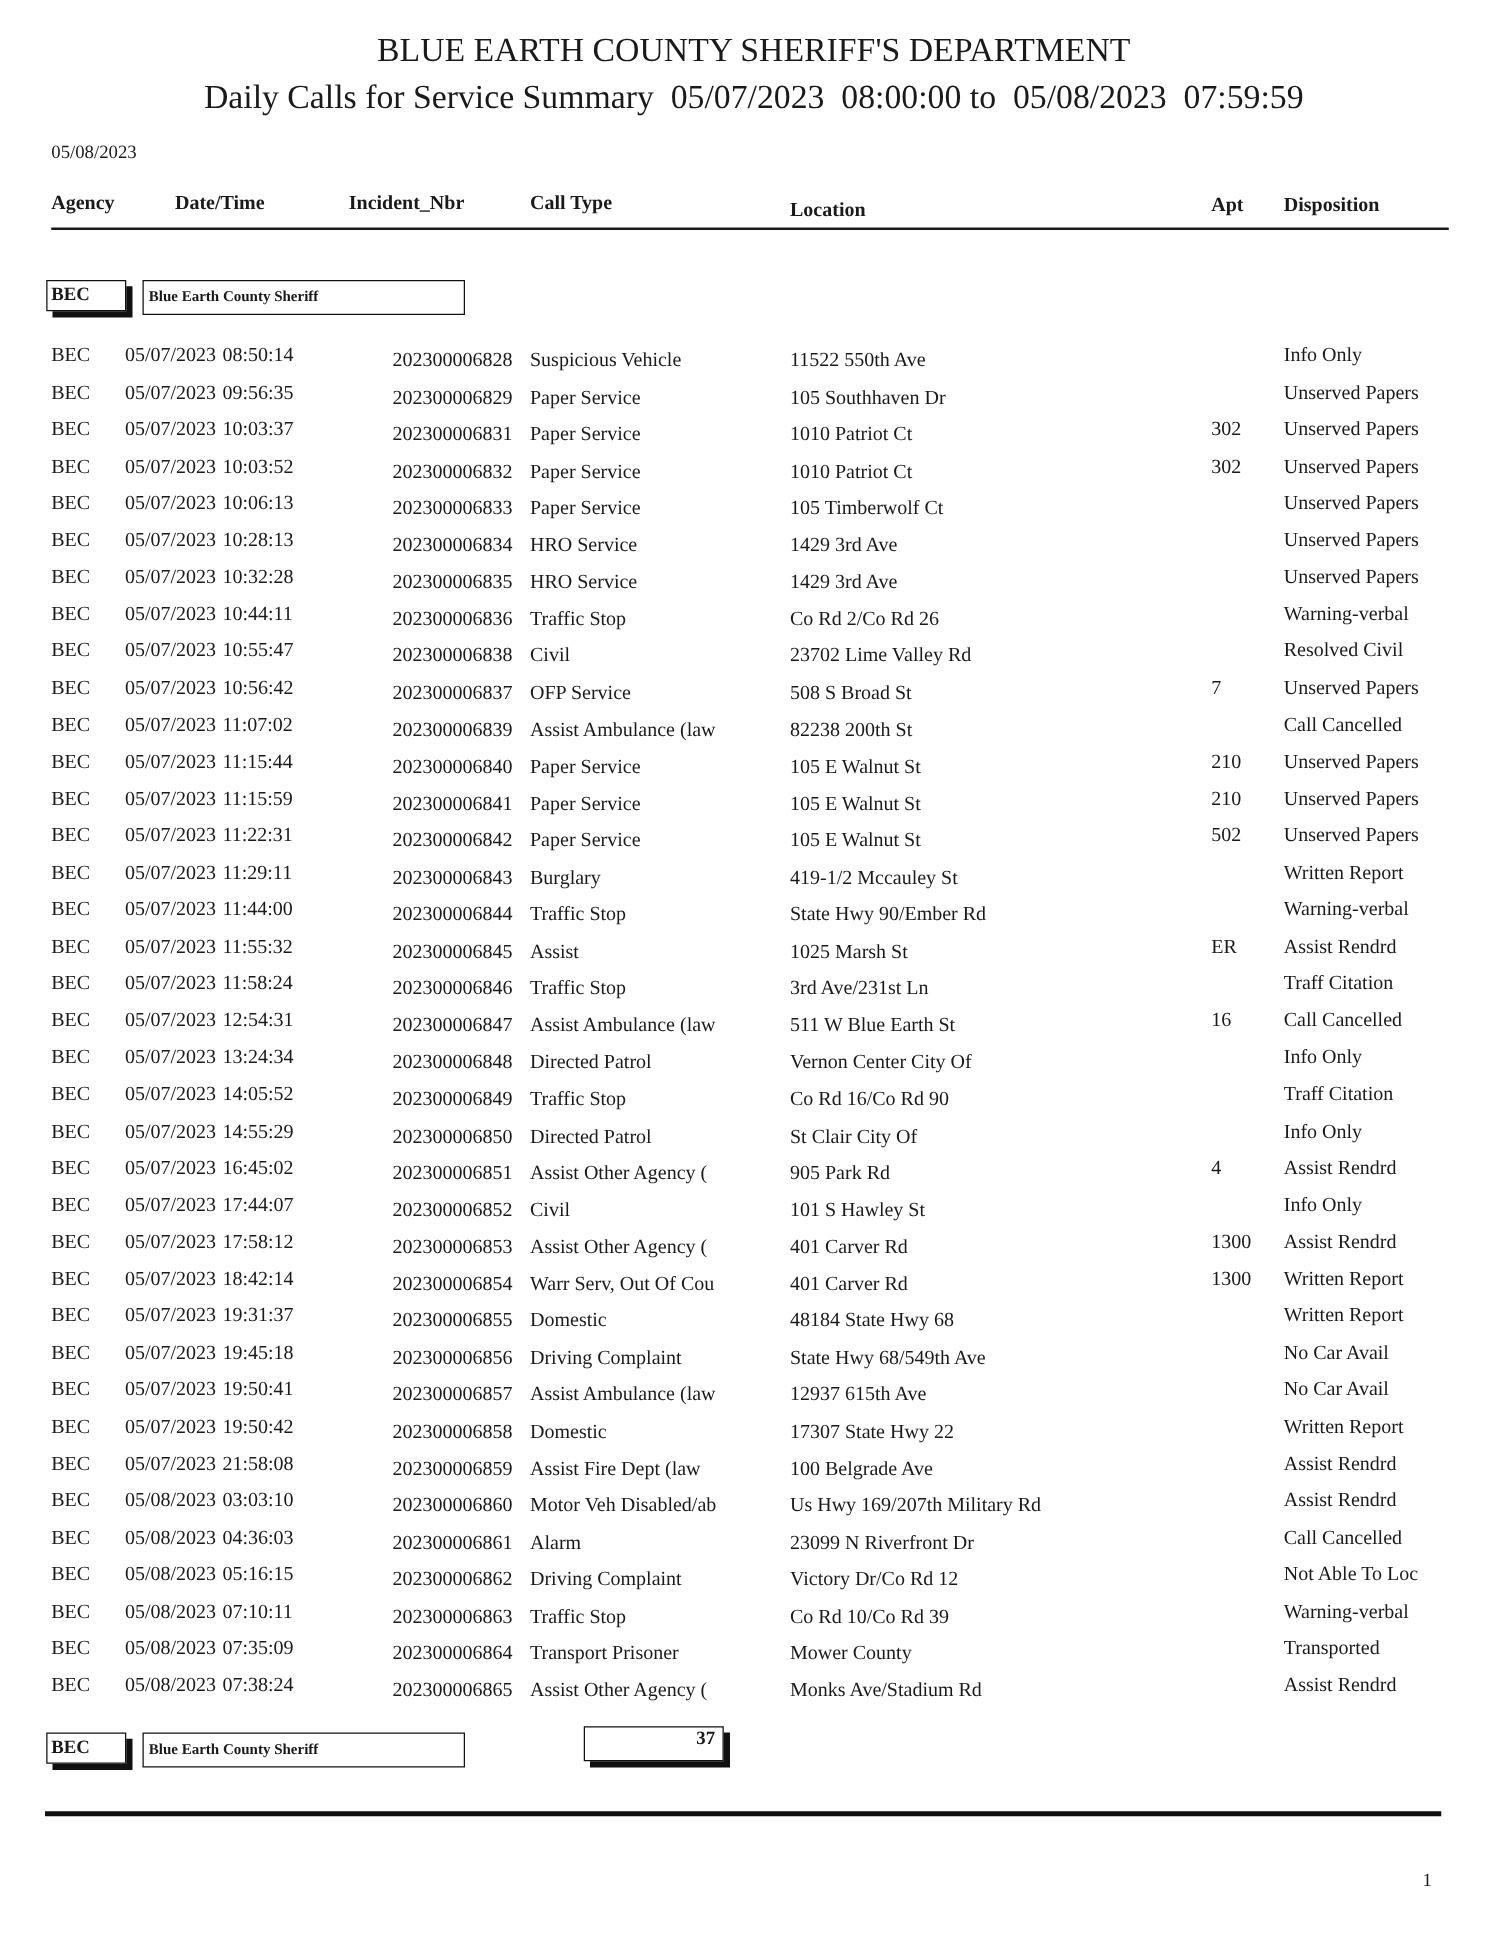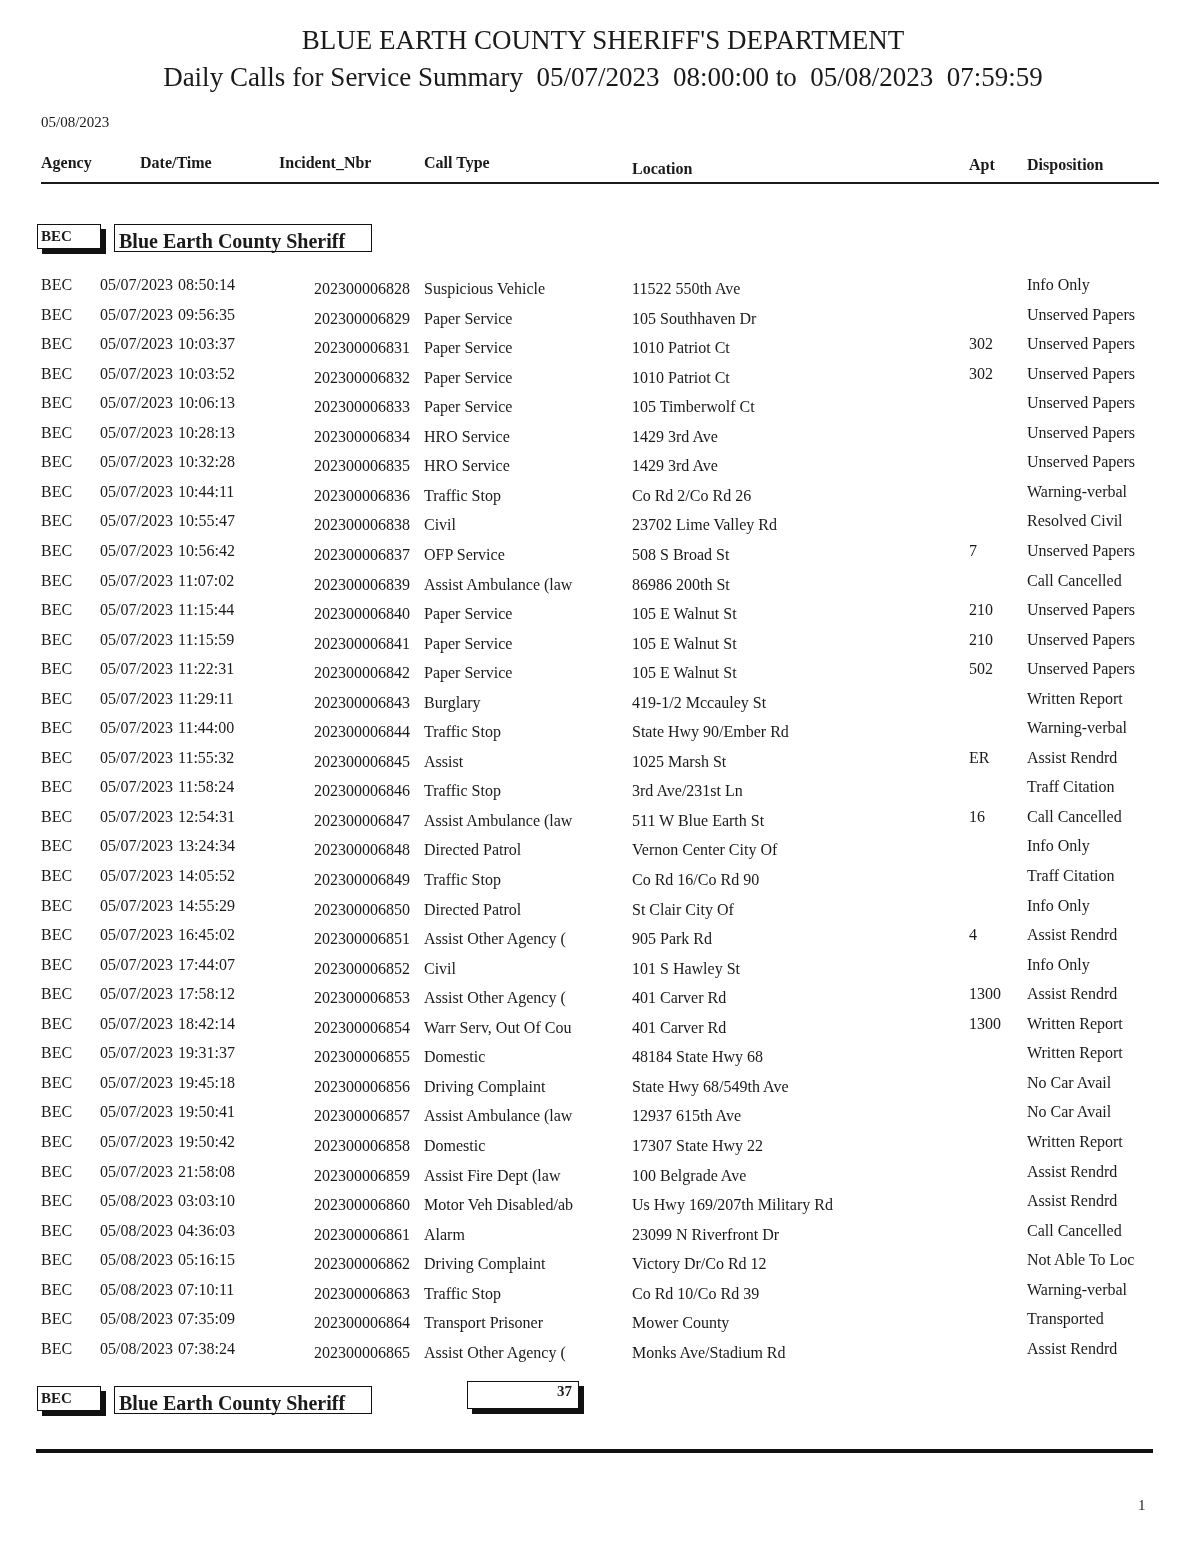--- a/index.html
+++ b/index.html
@@ -59,21 +59,21 @@
     }
     .box .label {
       position: absolute;
       left: 3px;
       top: 3px;
       white-space: nowrap;
     }
     .box.name .label {
       left: 4px;
       top: 5px;
-      font-size: 20px;
+      font-size: 12px;
     }
     .box.count .label {
       right: 6px;
       left: auto;
       top: 1px;
     }
     .row {
       position: absolute;
       left: 0;
       width: 1200px;
@@ -234,21 +234,21 @@
       <span class="cell c-location">508 S Broad St</span>
       <span class="cell c-apt">7</span>
       <span class="cell c-dispo">Unserved Papers</span>
     </div>
     <div class="row" style="top: 571.5px;">
       <span class="cell c-agency">BEC</span>
       <span class="cell c-date">05/07/2023</span>
       <span class="cell c-time">11:07:02</span>
       <span class="cell c-incident">202300006839</span>
       <span class="cell c-calltype">Assist Ambulance (law</span>
-      <span class="cell c-location">86986 200th St</span>
+      <span class="cell c-location">82238 200th St</span>
       <span class="cell c-apt"></span>
       <span class="cell c-dispo">Call Cancelled</span>
     </div>
     <div class="row" style="top: 601.05px;">
       <span class="cell c-agency">BEC</span>
       <span class="cell c-date">05/07/2023</span>
       <span class="cell c-time">11:15:44</span>
       <span class="cell c-incident">202300006840</span>
       <span class="cell c-calltype">Paper Service</span>
       <span class="cell c-location">105 E Walnut St</span>

